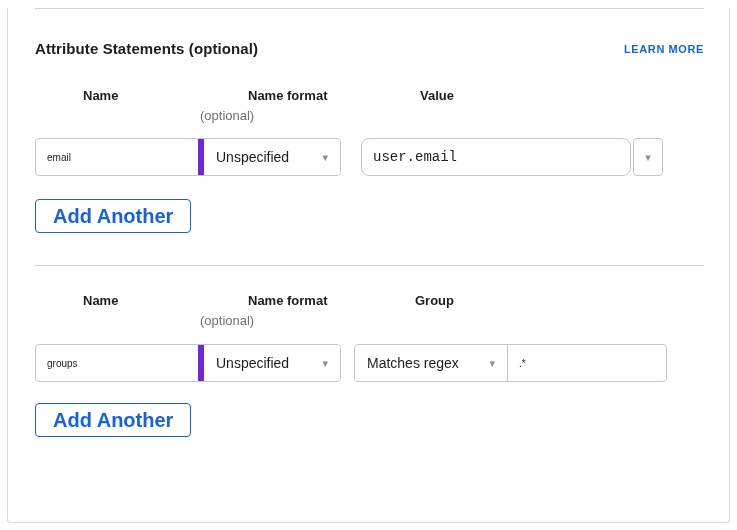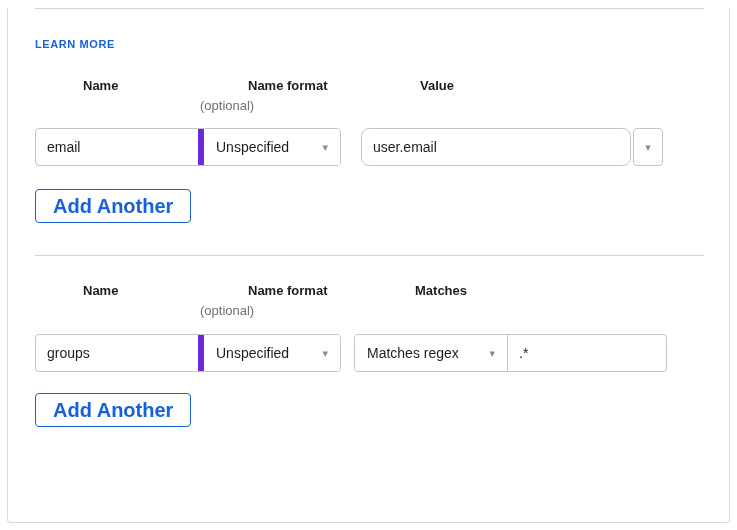--- a/index.html
+++ b/index.html
@@ -74,21 +74,21 @@
     border: 1px solid #c4c4ca;
     border-radius: 4px;
     background: #fff;
     overflow: hidden;
   }
   .group .seg-input {
     border: none;
     outline: none;
     height: 100%;
     padding: 0 11px;
-    font-size: 14px;
+    font-size: 10px;
     font-family: "Liberation Sans", sans-serif;
     color: #1d1d21;
     background: transparent;
   }
   .group .seg-select {
     display: flex;
     align-items: center;
     justify-content: space-between;
     height: 100%;
     padding: 0 12px;
@@ -107,21 +107,21 @@
   .name-seg { width: 162px; }
   .format-seg { width: 142px; }
   .value-group { margin-left: 20px; }
   .value-input {
     width: 270px;
     height: 38px;
     border: 1px solid #c4c4ca;
     border-radius: 8px;
     padding: 0 11px;
     font-size: 14px;
-    font-family: Liberation Sans, sans-serif;
+    font-family: Liberation Mono, monospace;
     color: #1d1d21;
     outline: none;
   }
   .value-caret-btn {
     width: 30px;
     height: 38px;
     margin-left: 2px;
     border: 1px solid #c4c4ca;
     border-radius: 4px;
     background: #fff;
@@ -155,20 +155,21 @@
 </style>
 </head>
 <body>
 
 <div class="card">
 
   <div class="hr hr-top"></div>
 
   
   <div class="section-head">
+    <div class="section-title">Attribute Statements (optional)</div>
     <a class="learn-more">LEARN MORE</a>
   </div>
 
   <div class="labels-row">
     <div class="label-col col-1">
       <div class="lbl">Name</div>
     </div>
     <div class="label-col col-2">
       <div class="lbl">Name format</div>
       <div class="note">(optional)</div>
@@ -202,21 +203,21 @@
 
   <div class="labels-row labels-row-2">
     <div class="label-col col-1">
       <div class="lbl">Name</div>
     </div>
     <div class="label-col col-2">
       <div class="lbl">Name format</div>
       <div class="note">(optional)</div>
     </div>
     <div class="label-col col-3f">
-      <div class="lbl">Matches</div>
+      <div class="lbl">Group</div>
     </div>
   </div>
 
   <div class="field-row field-row-2">
     <div class="group">
       <input class="seg-input name-seg" type="text" value="groups" style="">
       <div class="seg-select format-seg">
         <span>Unspecified</span>
         <span class="caret">▾</span>
       </div>

